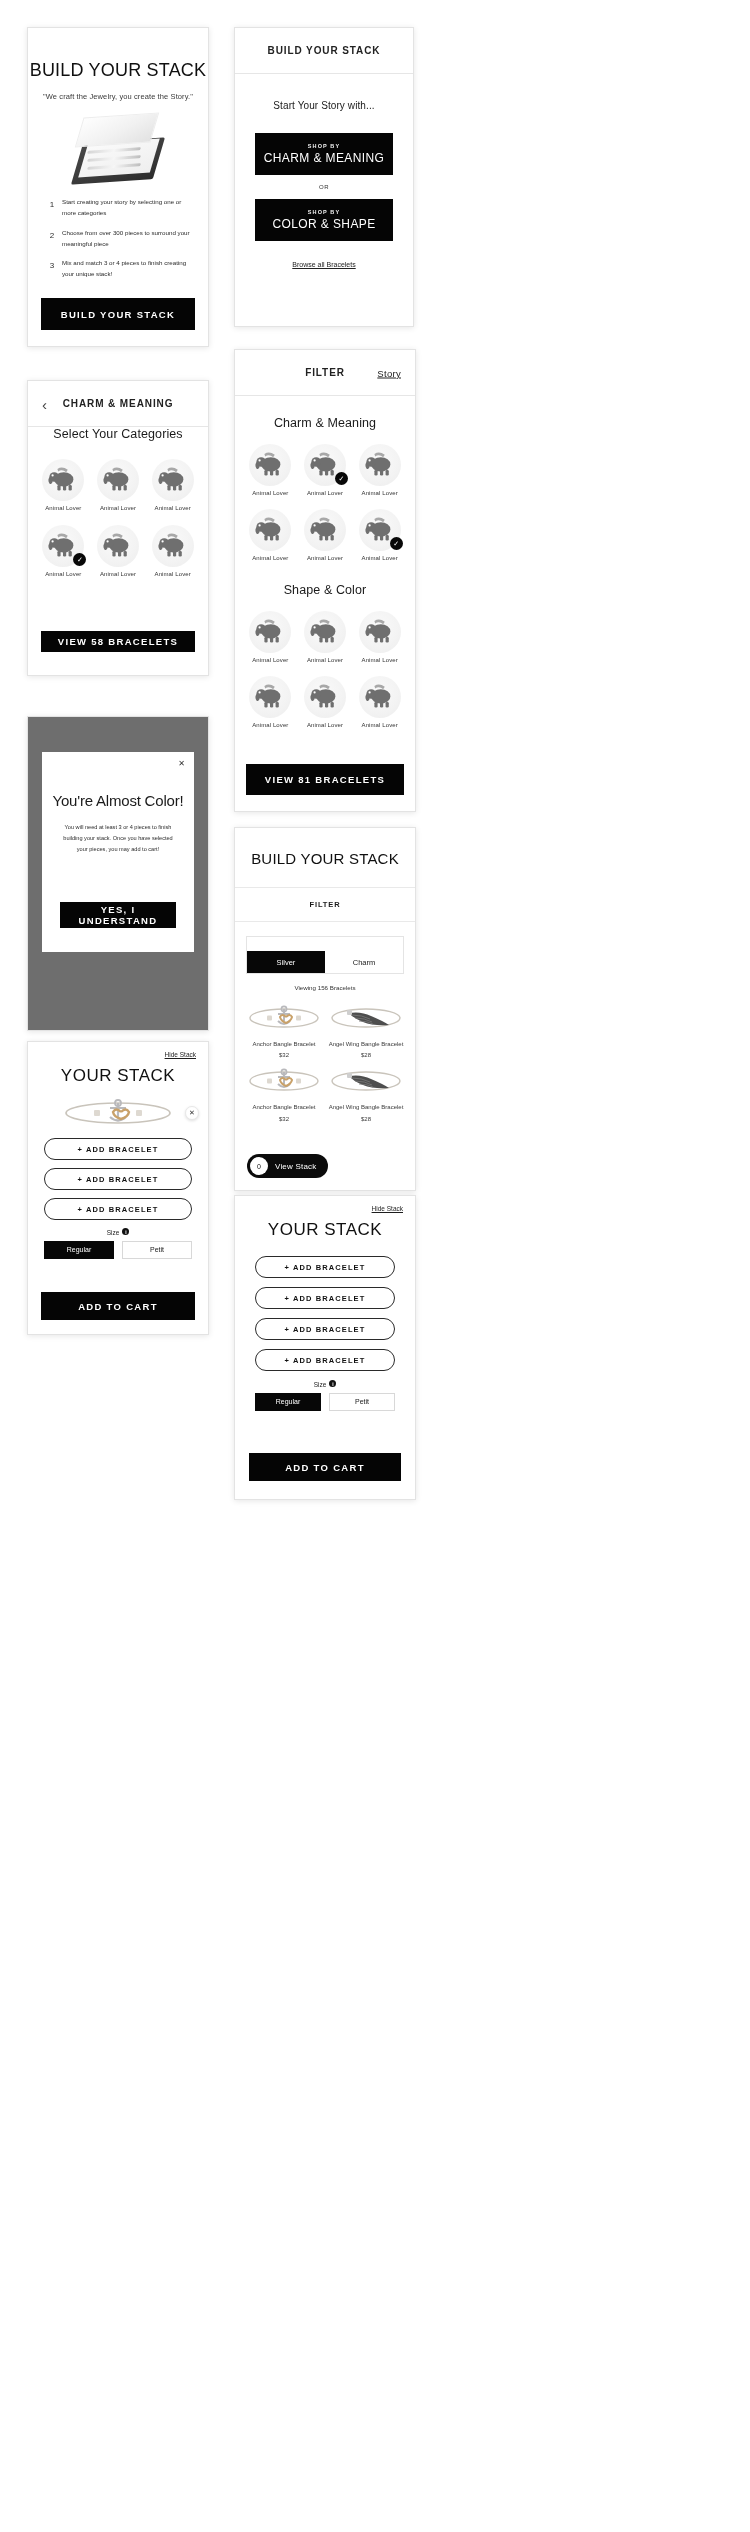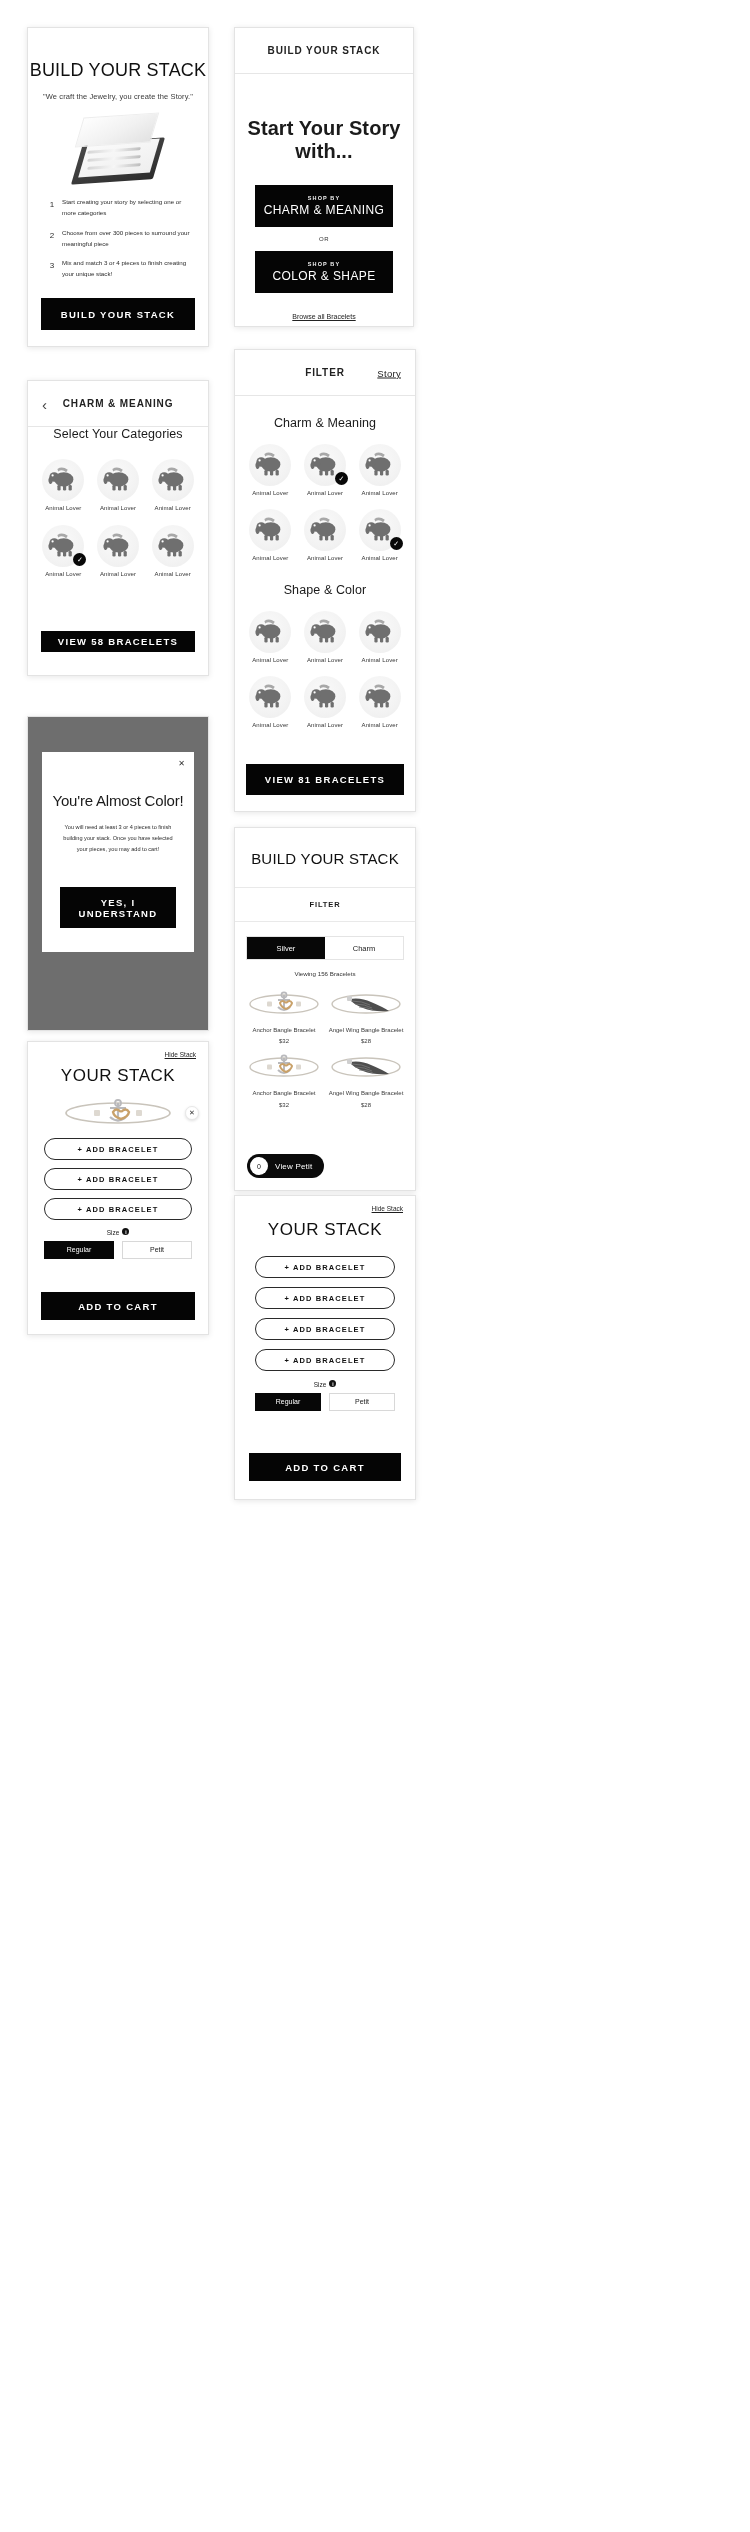--- a/index.html
+++ b/index.html
@@ -88,21 +88,21 @@
     transform: skewX(-20deg) rotate(-4deg);
   }
   .steps { margin: 10px 18px 0 14px; }
   .step { display: flex; align-items: flex-start; margin-bottom: 9px; }
   .step-num { width: 20px; flex: 0 0 20px; text-align: center; font-size: 8px; color: #2b2b2b; padding-top: 3px; }
   .step-text { font-size: 6.2px; line-height: 1.75; color: #2b2b2b; }
   #screen-intro .cta { position: absolute; left: 13px; right: 13px; bottom: 16px; height: 32px; }
 
   
   #screen-story { left: 234px; top: 27px; width: 180px; height: 300px; }
-  #screen-story .h1 { margin-top: 43px; font-size: 20px; font-weight: bold; }
+  #screen-story .h1 { margin-top: 26px; font-size: 10px; }
   .shop-btn { margin: 0 20px; height: 42px; background:#050505; color:#fff;
     display:flex; flex-direction:column; align-items:center; justify-content:center; }
   .shop-btn .small { font-size: 5.5px; letter-spacing: 1.1px; font-weight: 600; opacity: .95; }
   .shop-btn .big { font-size: 12px; font-weight: 300; letter-spacing: .4px; margin-top: 2px; }
   .or-text { text-align: center; font-size: 6px; letter-spacing: .6px; color: #333; margin: 9px 0; }
   .browse-link { text-align:center; font-size: 7px; text-decoration: underline; color:#222; margin-top: 20px; }
 
   
   .charm-grid { display: grid; grid-template-columns: repeat(3,1fr); }
   .charm-cell { display:flex; flex-direction:column; align-items:center; }
@@ -127,29 +127,29 @@
   #screen-filter .sec-title { margin-top: 20px; font-size: 12.5px; }
   #screen-filter .grid { margin: 14px 8px 0; row-gap: 13px; }
   #screen-filter .cta { position: absolute; left: 11px; right: 11px; bottom: 16px; height: 31px; }
 
   
   #screen-modal { left: 27px; top: 716px; width: 182px; height: 315px; background: #6e6e6e; }
   .modal-card { position: absolute; left: 14px; top: 35px; right: 14px; height: 200px; background: #fff; }
   .modal-close { position: absolute; right: 9px; top: 7px; font-size: 8px; color: #333; }
   .modal-title { margin-top: 40px; font-size: 15px; font-weight: 400; text-align: center; letter-spacing: -.2px; }
   .modal-body { margin: 13px 18px 0; font-size: 5.6px; line-height: 1.95; text-align: center; color: #2c2c2c; }
-  .modal-cta { position: absolute; left: 18px; right: 18px; bottom: 24px; height: 41px; }
+  .modal-cta { position: absolute; left: 18px; right: 18px; bottom: 24px; height: 26px; }
 
   
   #screen-products { left: 234px; top: 827px; width: 182px; height: 364px; }
   #screen-products .pl-title { margin-top: 22px; font-size: 15px; font-weight: 300; letter-spacing: .2px; }
   .filter-row { margin-top: 20px; height: 35px; border-top: 1px solid #e9e9e9; border-bottom: 1px solid #e9e9e9;
     display:flex; align-items:center; justify-content:center; font-size: 7.5px; font-weight: 700; letter-spacing: .9px; }
   .metal-tabs { margin: 14px 11px 0; display:flex; border: 1px solid #e4e4e4; }
-  .metal-tab { flex:1; height: 22px; display:flex; align-items:center; justify-content:center; font-size: 7.5px; }
+  .metal-tab { flex:1; height: 22px; display:flex; align-items:center; justify-content:center; font-size: 7.5px; margin-top: 14px; }
   .metal-tab.active { background:#070707; color:#fff; }
   .viewing { text-align:center; font-size: 6.2px; color:#333; margin-top: 10px; }
   .prod-grid { display:grid; grid-template-columns: 1fr 1fr; margin: 10px 8px 0; row-gap: 6px; }
   .prod-cell { text-align:center; }
   .prod-name { font-size: 6px; color:#3a3a3a; line-height: 1.55; margin-top: 5px; }
   .prod-price { font-size: 6px; color:#3a3a3a; margin-top: 3px; }
   .view-stack-pill {
     position: absolute; left: 12px; bottom: 12px; height: 24px; padding: 0 12px 0 3px;
     background: #0b0b0b; border-radius: 14px; display:flex; align-items:center;
   }
@@ -655,21 +655,21 @@
               <rect x="18" y="7" width="5" height="5" rx="1" fill="#cfcfcf"></rect>
             </svg>
         </div>
         <div class="prod-name">Angel Wing Bangle Bracelet</div>
         <div class="prod-price">$28</div>
       </div>
     </div>
 
     <div class="view-stack-pill">
       <div class="vs-badge">0</div>
-      <div class="vs-text">View Petit</div>
+      <div class="vs-text">View Stack</div>
     </div>
   </div>
 
   <div class="screen" id="screen-stack">
     <div class="hide-stack">Hide Stack</div>
     <div class="big-title ys-title">YOUR STACK</div>
 
     <div class="stack-item">
       <div class="brc" style="height:34px;">
         <svg width="112" height="32" viewBox="0 0 112 32">

